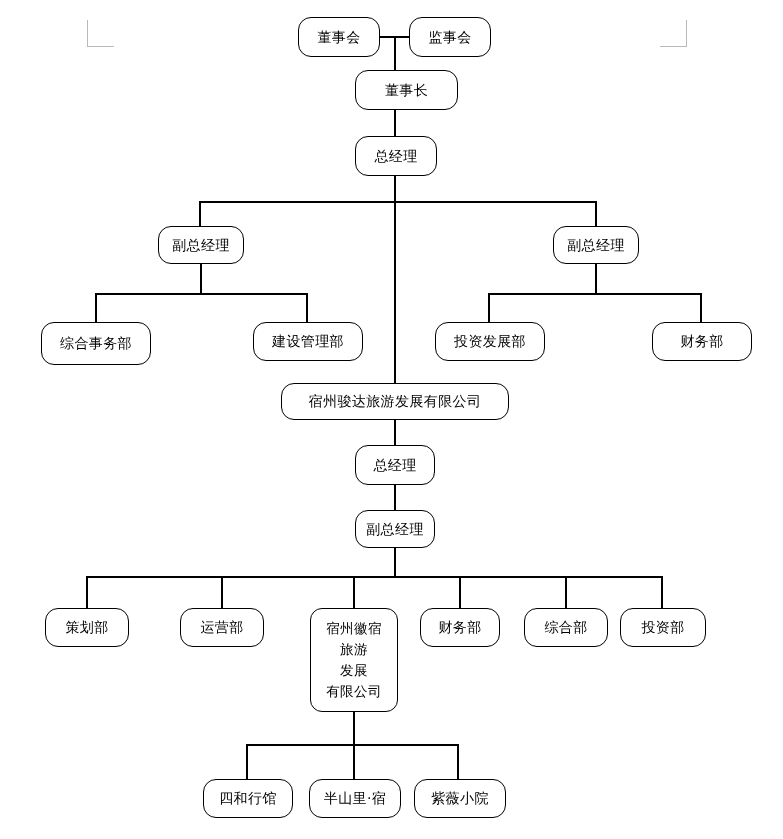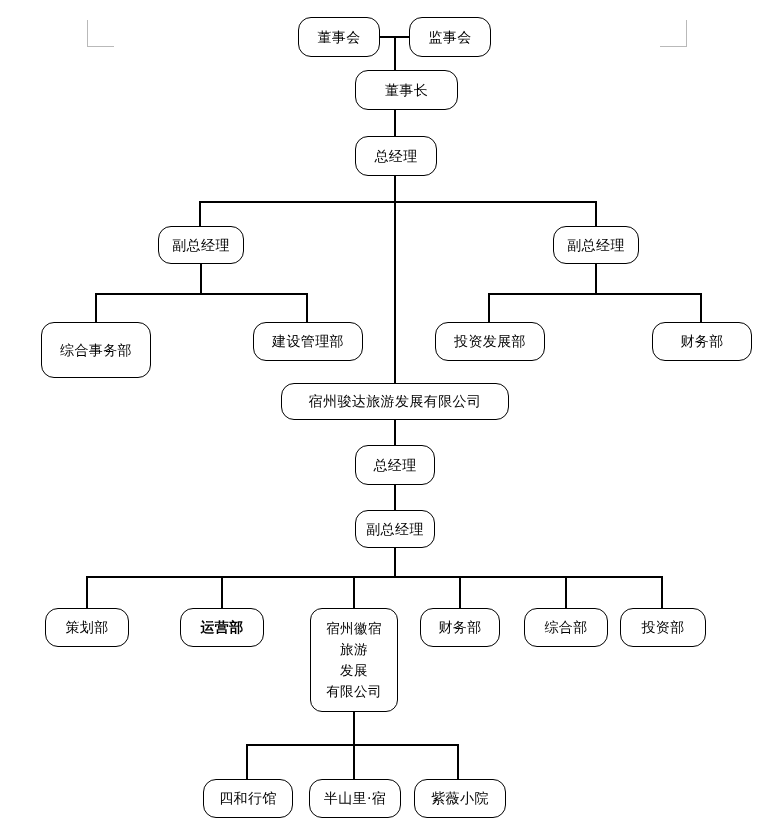--- a/index.html
+++ b/index.html
@@ -112,29 +112,29 @@
   <div class="ln v" style="left:246px; top:744px; height:35px;"></div>
   <div class="ln v" style="left:353px; top:744px; height:35px;"></div>
   <div class="ln v" style="left:457px; top:744px; height:35px;"></div>
 
   <div class="node" style="left:298px; top:17px;  width:82px;  height:40px;">董事会</div>
   <div class="node" style="left:409px; top:17px;  width:82px;  height:40px;">监事会</div>
   <div class="node" style="left:355px; top:70px;  width:103px;  height:40px;">董事长</div>
   <div class="node" style="left:355px; top:136px; width:82px;  height:40px;">总经理</div>
   <div class="node" style="left:158px; top:226px; width:86px;  height:38px;">副总经理</div>
   <div class="node" style="left:553px; top:226px; width:86px;  height:38px;">副总经理</div>
-  <div class="node" style="left:41px;  top:322px; width:110px; height:56px;">综合事务部</div>
+  <div class="node" style="left:41px;  top:322px; width:110px; height:43px;">综合事务部</div>
   <div class="node" style="left:253px; top:322px; width:110px; height:39px;">建设管理部</div>
   <div class="node" style="left:435px; top:322px; width:110px; height:39px;">投资发展部</div>
   <div class="node" style="left:652px; top:322px; width:100px; height:39px;">财务部</div>
   <div class="node" style="left:281px; top:383px; width:228px; height:37px;">宿州骏达旅游发展有限公司</div>
   <div class="node" style="left:355px; top:445px; width:80px;  height:40px;">总经理</div>
   <div class="node" style="left:355px; top:510px; width:80px;  height:38px;">副总经理</div>
   <div class="node" style="left:45px;  top:608px; width:84px;  height:39px;">策划部</div>
-  <div class="node" style="left:180px; top:608px; width:84px;  height:39px;font-weight:bold;">运营部</div>
+  <div class="node" style="left:180px; top:608px; width:84px;  height:39px;">运营部</div>
   <div class="node multiline" style="left:310px; top:608px; width:88px; height:104px;">宿州徽宿
 旅游
 发展
 有限公司</div>
   <div class="node" style="left:420px; top:608px; width:80px;  height:39px;">财务部</div>
   <div class="node" style="left:524px; top:608px; width:84px;  height:39px;">综合部</div>
   <div class="node" style="left:620px; top:608px; width:86px;  height:39px;">投资部</div>
   <div class="node" style="left:203px; top:779px; width:90px;  height:39px;">四和行馆</div>
   <div class="node" style="left:309px; top:779px; width:92px;  height:39px;">半山里·宿</div>
   <div class="node" style="left:414px; top:779px; width:92px;  height:39px;">紫薇小院</div>

